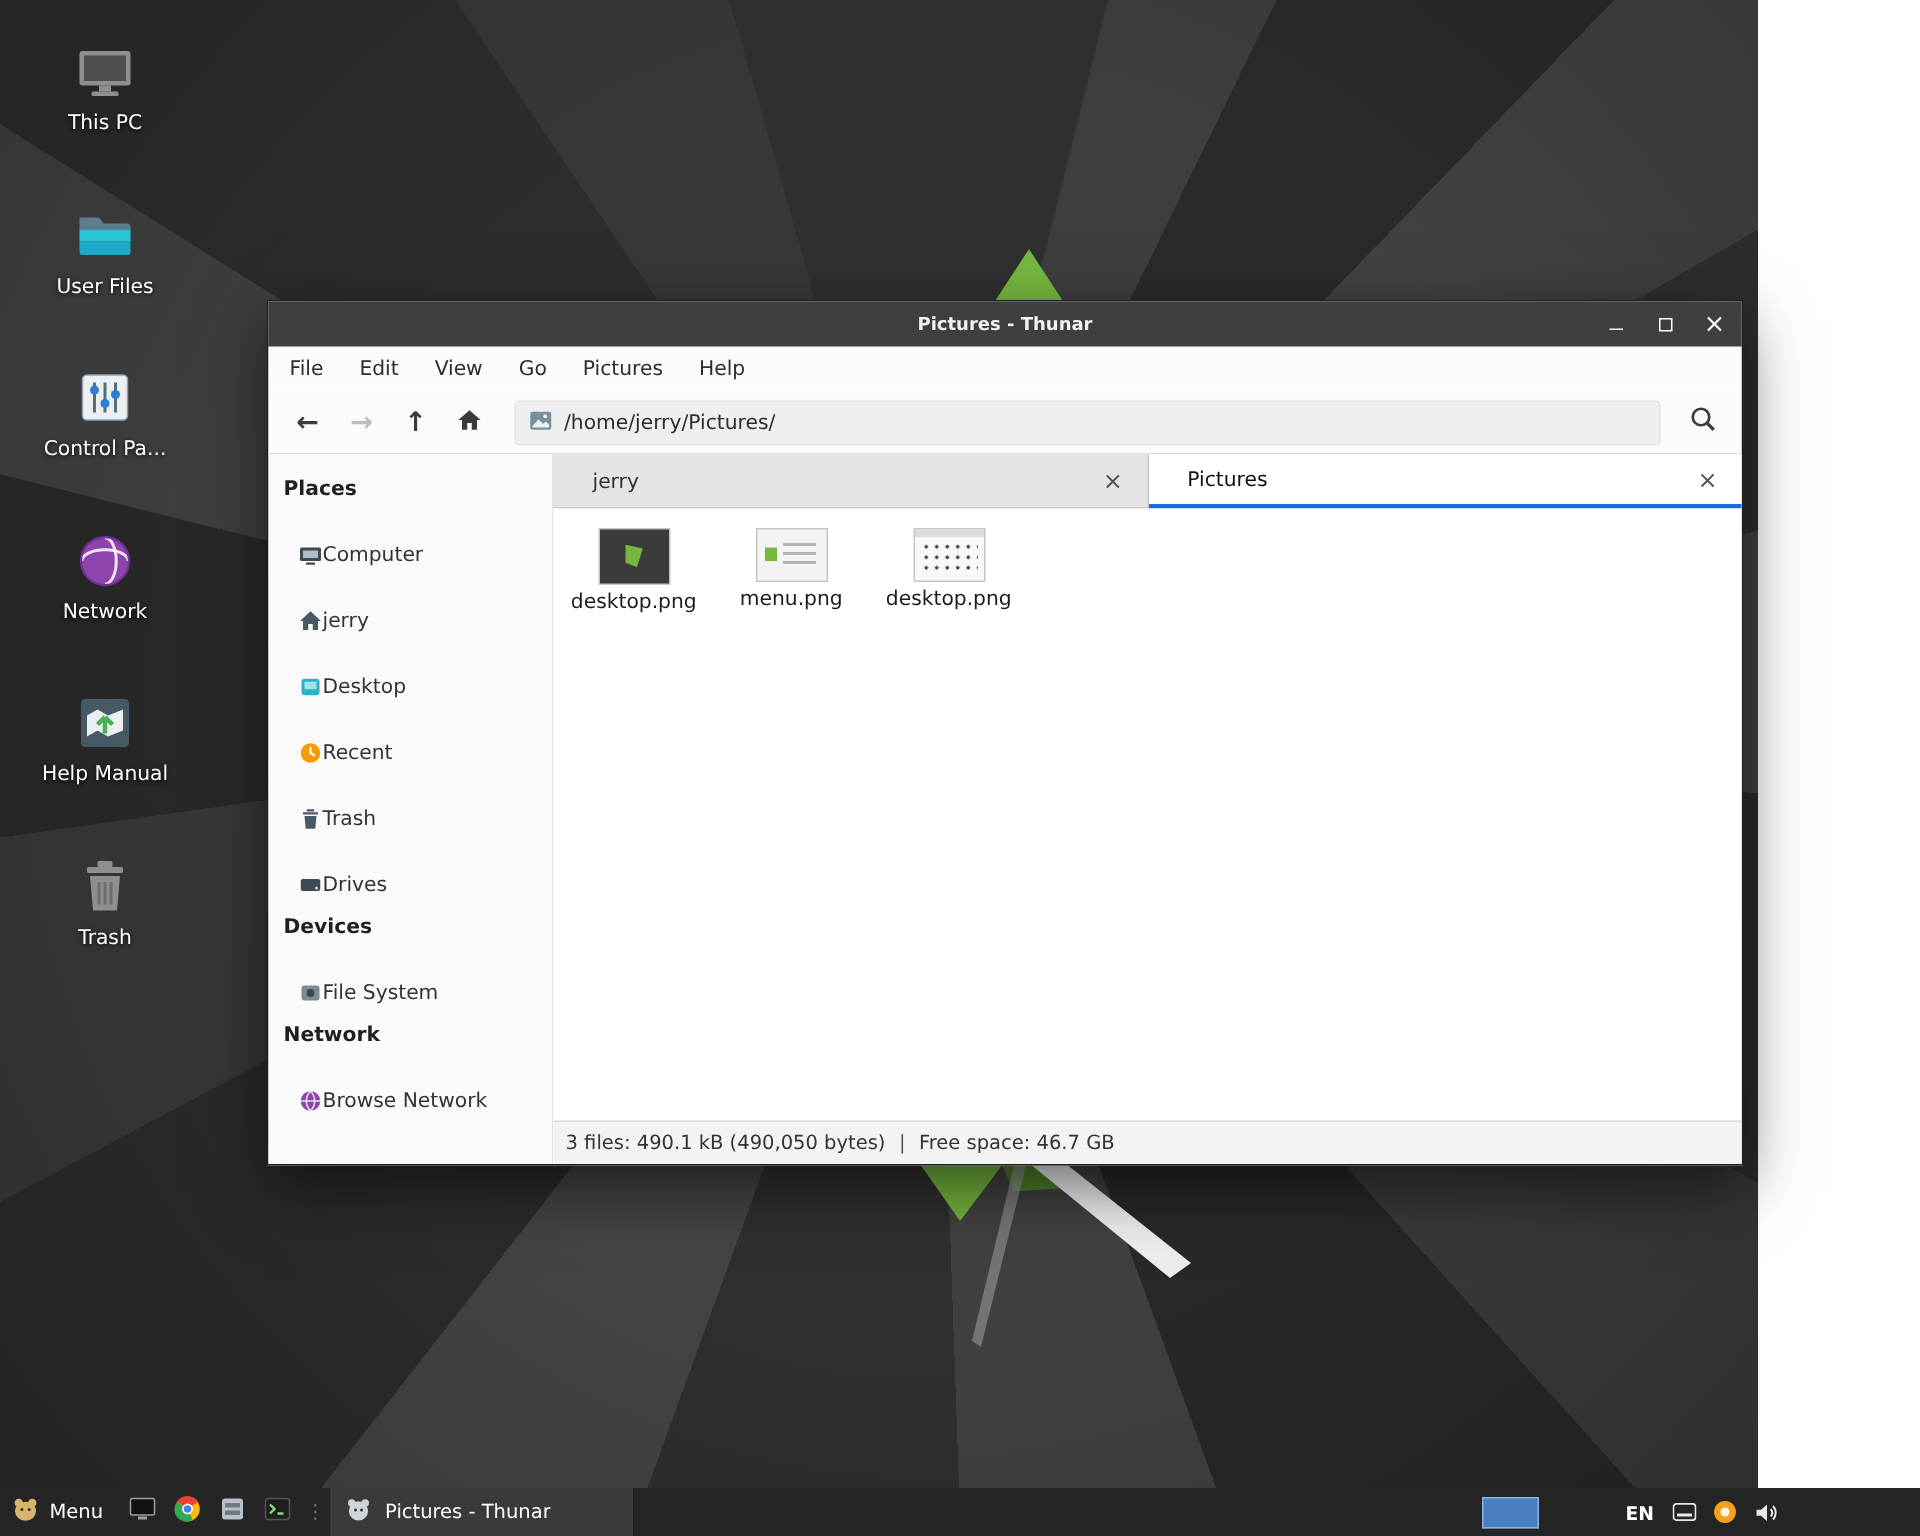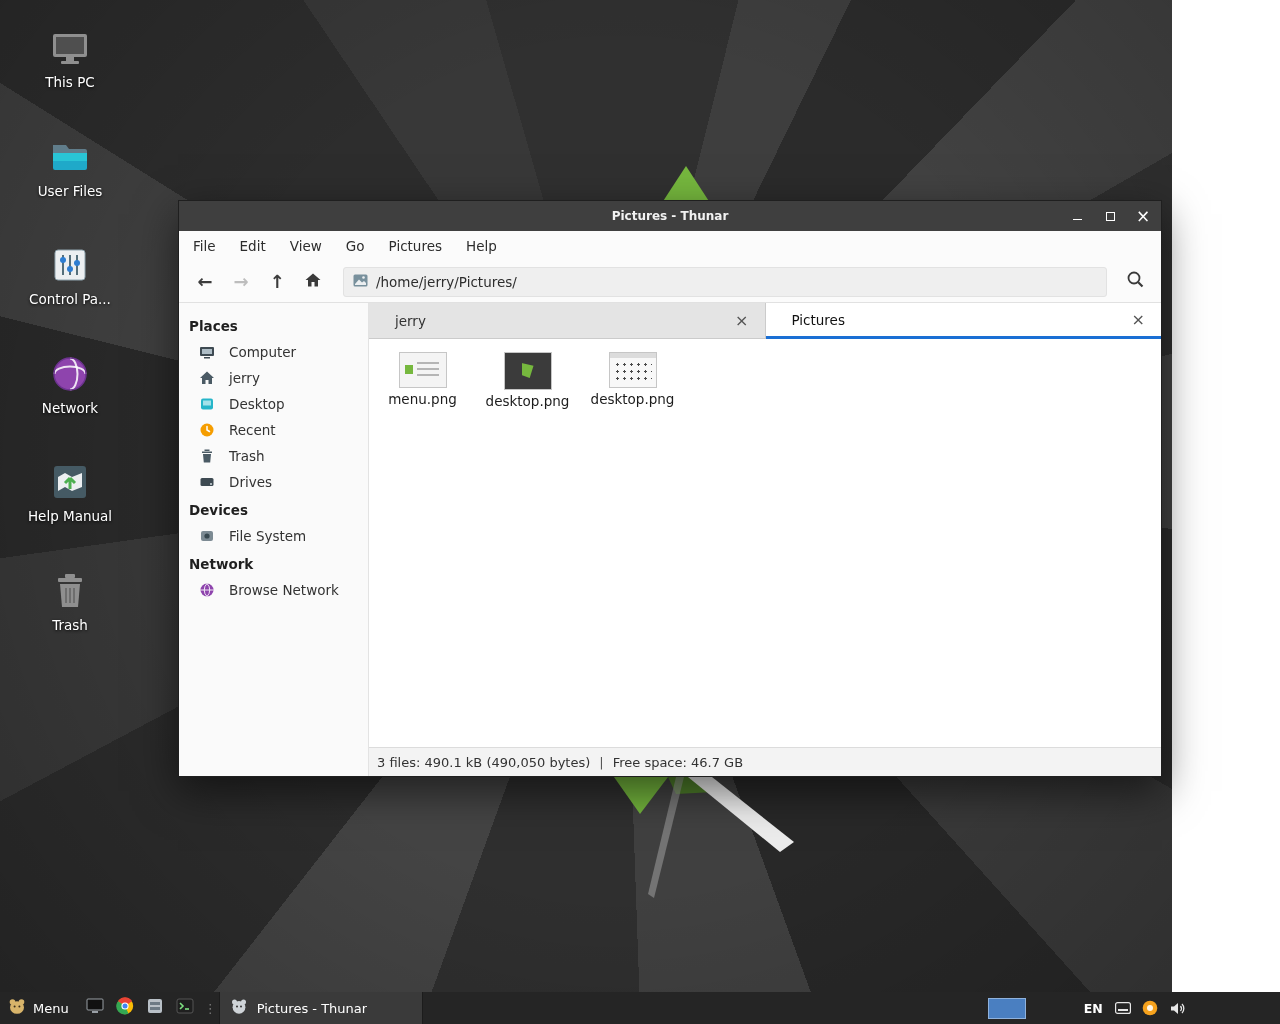--- a/index.html
+++ b/index.html
@@ -49,21 +49,21 @@
   .toolbar { height:42px; background:#fbfbfb; border-bottom:1px solid #e1e1e1; display:flex; align-items:center; padding:0 8px; flex:0 0 auto; }
   .nav-btn { width:36px; height:30px; display:flex; align-items:center; justify-content:center; border-radius:3px; }
   .arrow { font-size:18px; font-weight:bold; color:#3c3c3c; }
   .nav-btn.disabled .arrow { color:#bdbdbd; }
   .pathbar { flex:1; height:30px; margin:0 10px 0 12px; background:#efefef; border:1px solid #e2e2e2; border-radius:3px; display:flex; align-items:center; gap:8px; padding:0 9px; }
   .path-text { font-size:13.5px; color:#2d2d2d; }
 
   .main-row { flex:1; display:flex; min-height:0; }
   .sidebar { width:190px; background:#fafafa; border-right:1px solid #e3e3e3; padding-top:8px; overflow:hidden; flex:0 0 auto; }
   .sb-header { font-size:13.5px; font-weight:bold; color:#1f1f1f; padding:7px 10px 5px 10px; }
-  .sb-row { display:flex; align-items:center; gap:14px; height:26px; padding-left:20px; font-size:13.5px; color:#333; cursor:default; }
+  .sb-row { display:flex; align-items:center; gap:0; height:26px; padding-left:20px; font-size:13.5px; color:#333; cursor:default;margin-top:18px; }
   .sb-icon { width:16px; height:16px; display:flex; align-items:center; justify-content:center; }
 
   .content { flex:1; display:flex; flex-direction:column; min-width:0; background:#fff; }
   .tabbar { height:36px; display:flex; background:#dedede; flex:0 0 auto; }
   .tab { flex:1; display:flex; align-items:center; background:#e4e4e4; border-right:1px solid #cbcbcb; border-bottom:1px solid #cbcbcb; padding:0 12px 0 26px; }
   .tab:last-child { border-right:none; }
   .tab-label { font-size:13.5px; color:#333; flex:1; text-align:left; }
   .tab-close { font-size:16px; color:#555; padding:0 4px; }
   .tab.active { background:#fff; border-bottom:3px solid #1a6fd4; }
   .tab.active .tab-label { color:#111; }
@@ -326,33 +326,33 @@
        <span class="tab-label">jerry</span>
        <span class="tab-close">×</span>
      </div>
             <div class="tab active">
        <span class="tab-label">Pictures</span>
        <span class="tab-close">×</span>
      </div>
           </div>
         <div class="filearea" id="filearea">
             <div class="file-item">
+       <div class="thumb thumb-desktop">
+                <span class="td-green"></span>
+              </div>
+       <div class="file-label">desktop.png</div>
+     </div>
+            <div class="file-item">
        <div class="thumb thumb-menu">
                 <span class="tm-green"></span>
                 <span class="tm-line l1"></span>
                 <span class="tm-line l2"></span>
                 <span class="tm-line l3"></span>
               </div>
        <div class="file-label">menu.png</div>
-     </div>
-            <div class="file-item">
-       <div class="thumb thumb-desktop">
-                <span class="td-green"></span>
-              </div>
-       <div class="file-label">desktop.png</div>
      </div>
             <div class="file-item">
        <div class="thumb thumb-settings">
                 <span class="ts-bar"></span>
                 <span class="ts-grid"></span>
               </div>
        <div class="file-label">desktop.png</div>
      </div>
           </div>
         <div class="statusbar">

